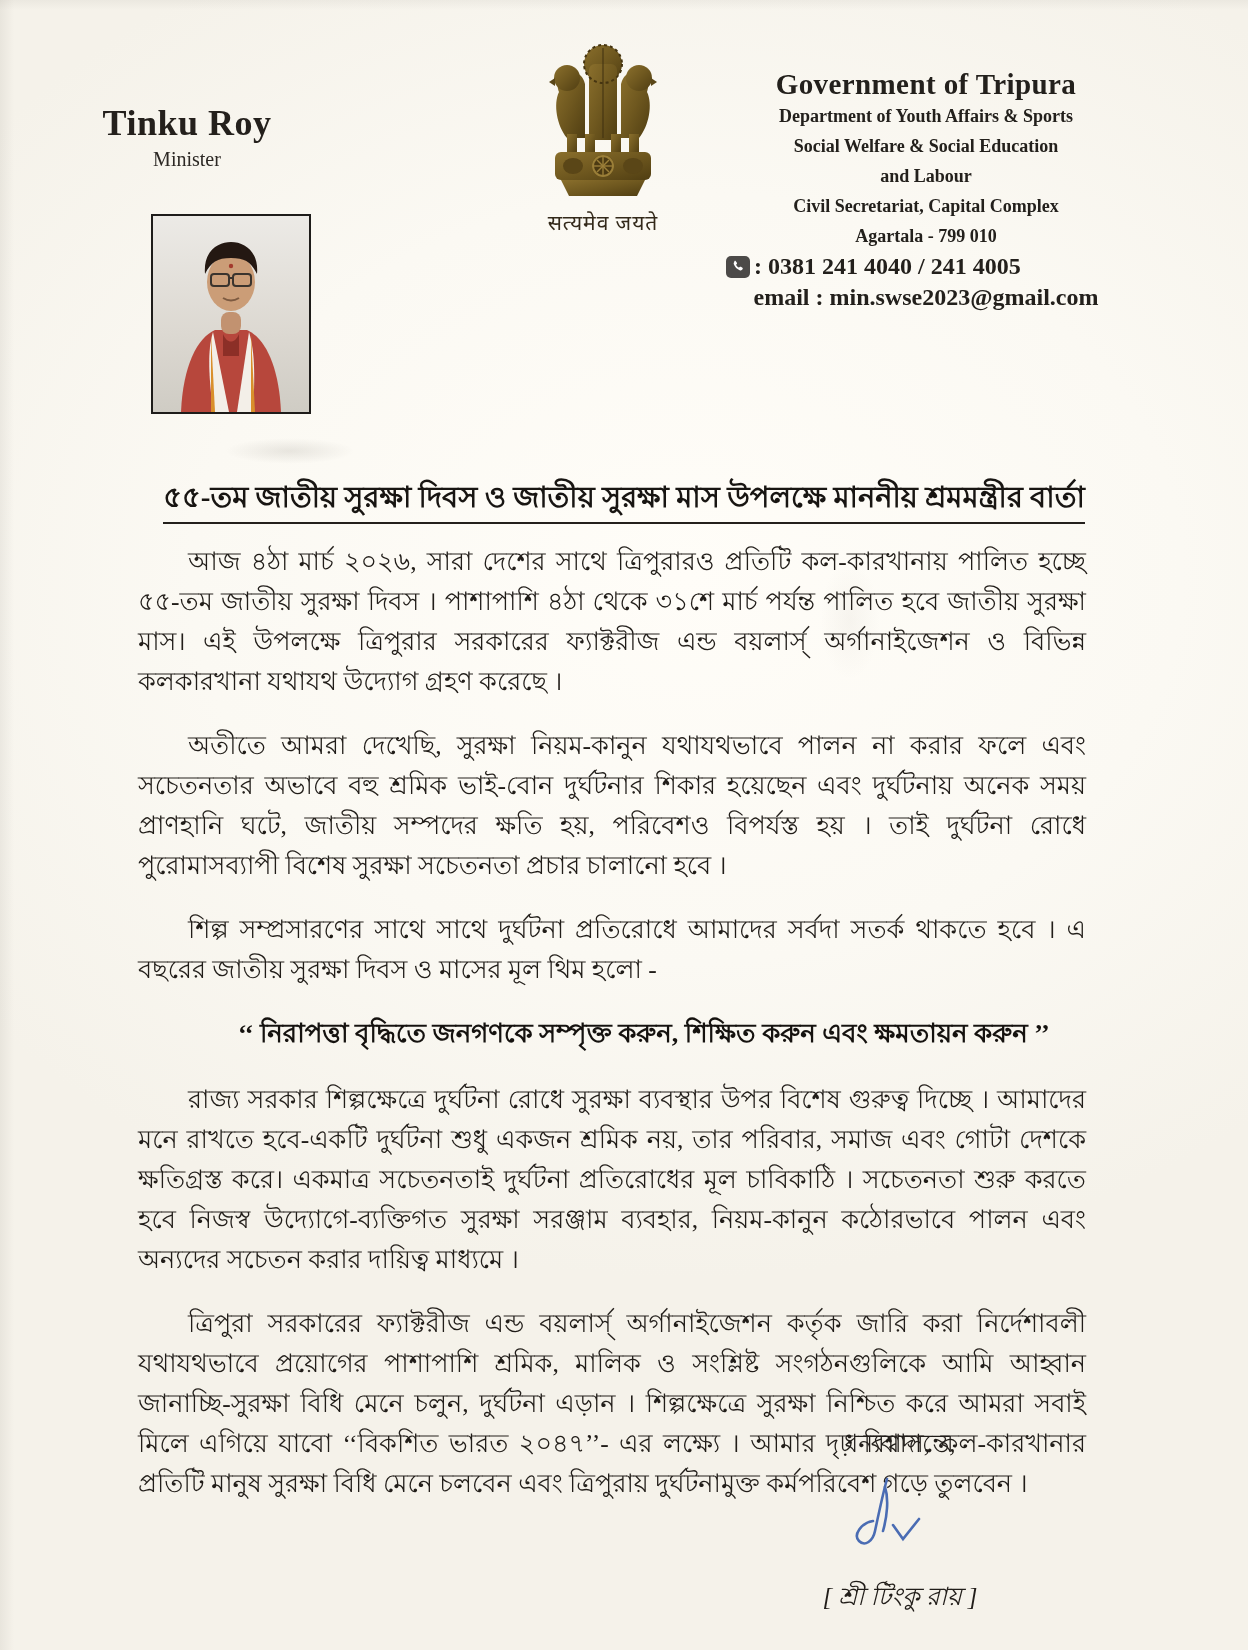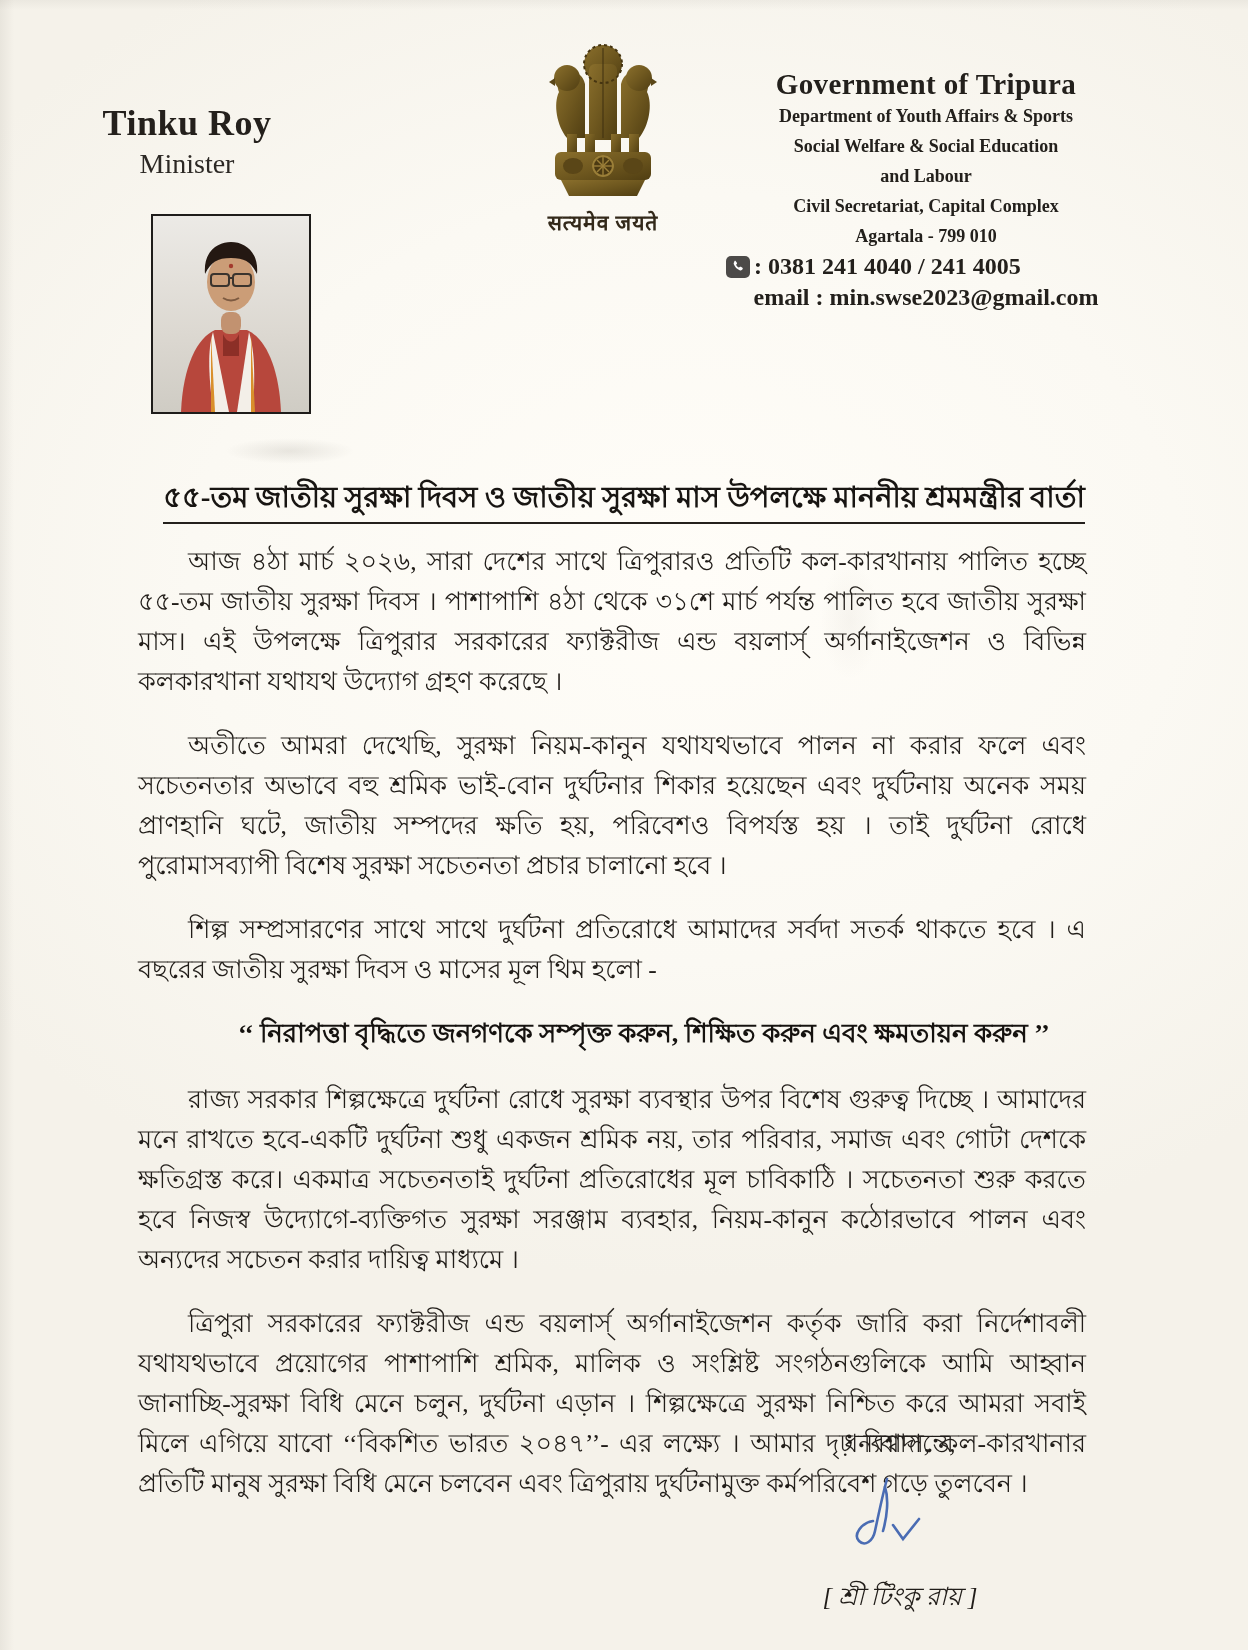--- a/index.html
+++ b/index.html
@@ -18,29 +18,29 @@
   .edge-left{left:0;top:0;width:14px;height:100%;background:linear-gradient(to right,rgba(120,115,105,.10),rgba(120,115,105,0));}
   .edge-top{left:0;top:0;width:100%;height:10px;background:linear-gradient(to bottom,rgba(120,115,105,.08),rgba(120,115,105,0));}
   .smudge{position:absolute;left:225px;top:438px;width:130px;height:26px;border-radius:50%;
     background:radial-gradient(ellipse at center,rgba(140,135,125,.18),rgba(140,135,125,0) 70%);}
   .smudge2{position:absolute;left:820px;top:560px;width:60px;height:120px;border-radius:50%;
     background:radial-gradient(ellipse at center,rgba(150,140,125,.07),rgba(150,140,125,0) 70%);}
 
   
   .minister-block{position:absolute;left:62px;top:102px;width:250px;text-align:center;}
   .minister-name{font-size:36px;font-weight:bold;letter-spacing:.5px;color:#24201c;}
-  .minister-title{font-size:28px;margin-top:4px;color:#2c2824;}
+  .minister-title{font-size:20px;margin-top:4px;color:#2c2824;}
 
   .photo-frame{position:absolute;left:151px;top:214px;width:156px;height:196px;
     border:2px solid #1e1c1a;background:#ddd9d2;}
   .photo-frame svg{display:block;width:100%;height:100%;}
 
   .emblem-wrap{position:absolute;left:528px;top:34px;width:150px;text-align:center;}
   .emblem-wrap svg{display:block;margin:0 auto;}
-  .emblem-caption{font-size:21px;font-weight:bold;color:#33291a;margin-top:2px;
+  .emblem-caption{font-size:21px;font-weight:normal;color:#33291a;margin-top:2px;
     font-family:"Liberation Serif",serif;letter-spacing:1px;}
 
   .office-block{position:absolute;left:726px;top:68px;width:400px;text-align:center;
     font-weight:bold;color:#23201c;}
   .office-gov{font-size:29px;letter-spacing:.4px;}
   .office-line{font-size:18px;line-height:30px;}
   .office-contact{font-size:24px;line-height:31px;display:flex;align-items:center;justify-content:flex-start;gap:4px;}
   .phone-badge{display:inline-flex;align-items:center;justify-content:center;
     width:24px;height:22px;border-radius:5px;background:#4c4a48;}
   .phone-badge svg{width:16px;height:16px;}

